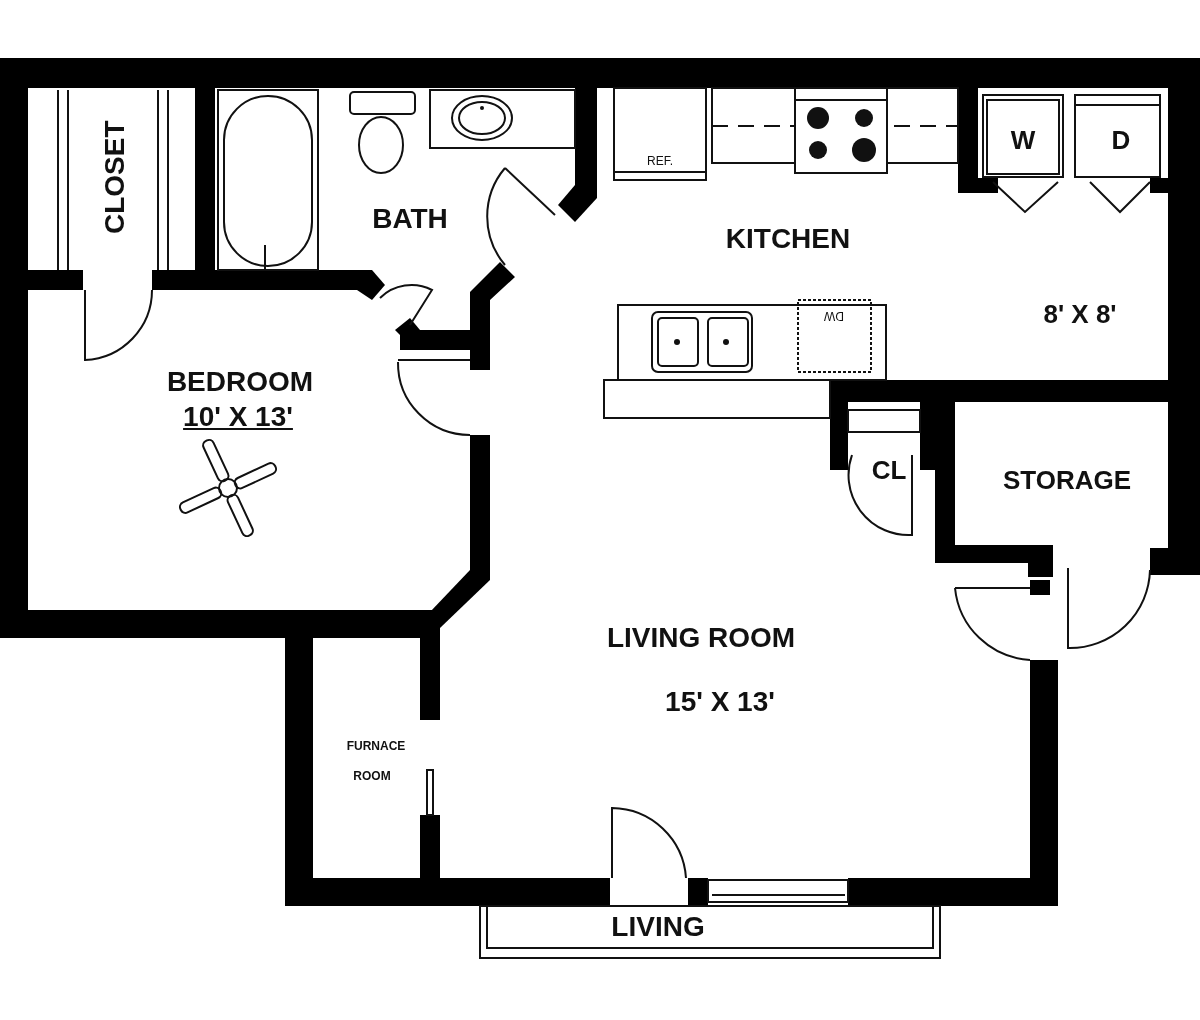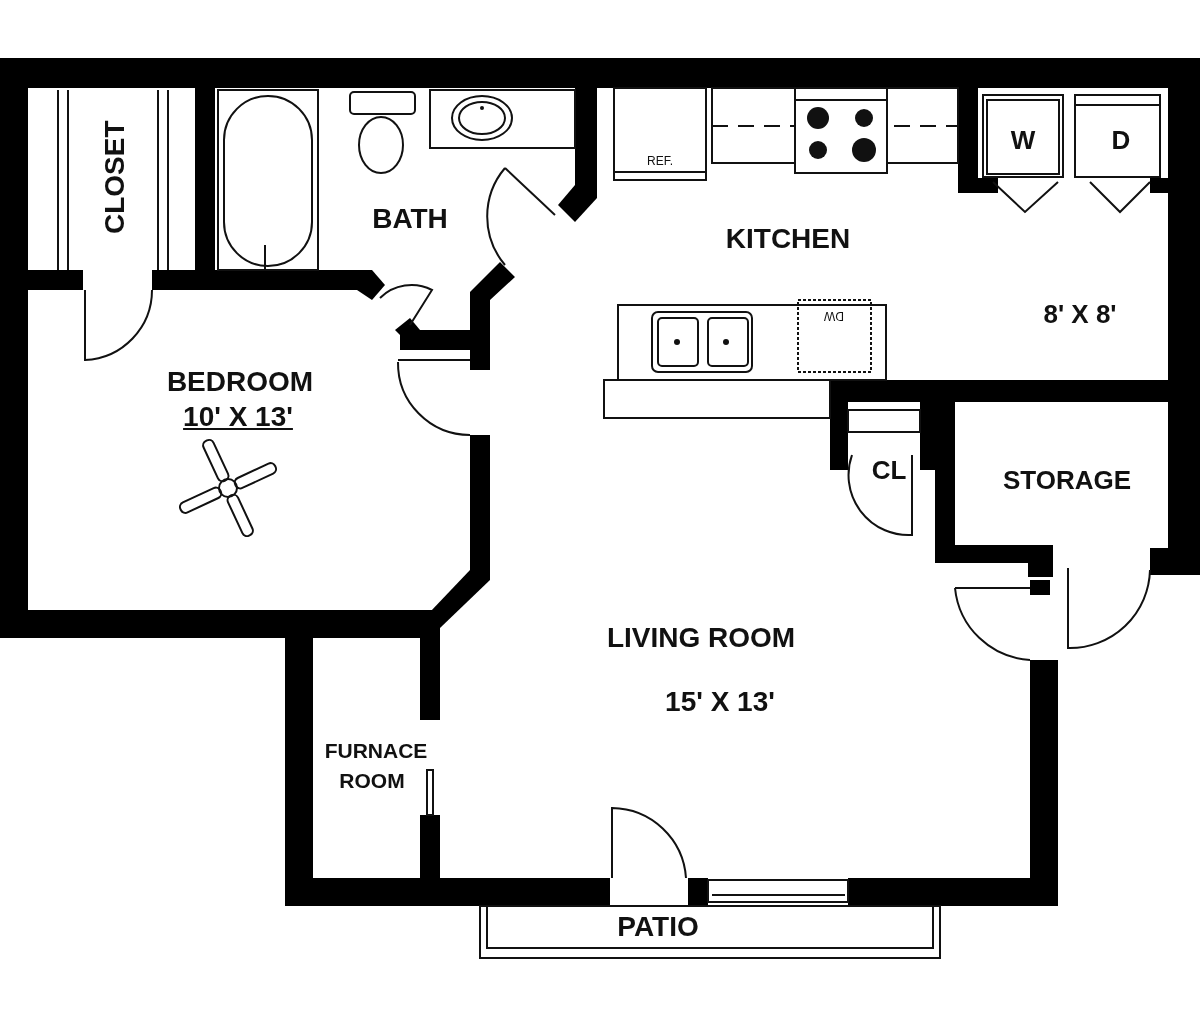--- a/index.html
+++ b/index.html
@@ -2,21 +2,21 @@
 <html><head>
 <meta charset="utf-8">
 <style>
   html, body { margin: 0; padding: 0; background: #ffffff; }
   #canvas { position: relative; width: 1200px; height: 1020px; background: #ffffff; overflow: hidden; }
   svg.plan { position: absolute; left: 0; top: 0; }
   .lbl { position: absolute; font-family: "Liberation Sans", sans-serif; font-weight: bold; color: #111111; white-space: nowrap; line-height: 1; }
   .lbl.center { transform: translateX(-50%); text-align: center; }
   .big { font-size: 28px; }
   .mid { font-size: 26px; }
-  .small { font-size: 21px; }
+  .small { font-size: 12px; }
   .tiny { font-size: 12px; font-weight: normal; }
   .vertical { transform: rotate(-90deg); transform-origin: center center; }
 </style>
 </head>
 <body>
 
 <div id="canvas">
   <svg class="plan" width="1200" height="1020" viewBox="0 0 1200 1020">
     <g fill="#000" stroke="none">
 
@@ -166,19 +166,19 @@
   <div class="lbl big center" style="left:788px; top:225px;">KITCHEN</div>
   <div class="lbl mid center" style="left:1080px; top:273px;margin-top:28px;">8' X 8'</div>
   <div class="lbl big center" style="left:240px; top:368px;">BEDROOM</div>
   <div class="lbl big center" style="left:238px; top:403px;text-decoration:underline;">10' X 13'</div>
   <div class="lbl mid center" style="left:889px; top:457px;">CL</div>
   <div class="lbl mid center" style="left:1067px; top:467px;">STORAGE</div>
   <div class="lbl big center" style="left:701px; top:624px;">LIVING ROOM</div>
   <div class="lbl big center" style="left:700px; top:688px;margin-left:20px;">15' X 13'</div>
   <div class="lbl small center" style="left:376px; top:740px;">FURNACE</div>
   <div class="lbl small center" style="left:372px; top:770px;">ROOM</div>
-  <div class="lbl big center" style="left:658px; top:913px;">PATIO</div>
+  <div class="lbl big center" style="left:658px; top:913px;">LIVING</div>
 
   <div class="lbl tiny center" style="left:660px; top:155px;">REF.</div>
   <div class="lbl tiny center" style="left:834px; top:310px; transform:translateX(-50%) rotate(180deg);">DW</div>
   <div class="lbl mid center" style="left:1023px; top:127px;">W</div>
   <div class="lbl mid center" style="left:1121px; top:127px;">D</div>
 </div>
 
 </body></html>

